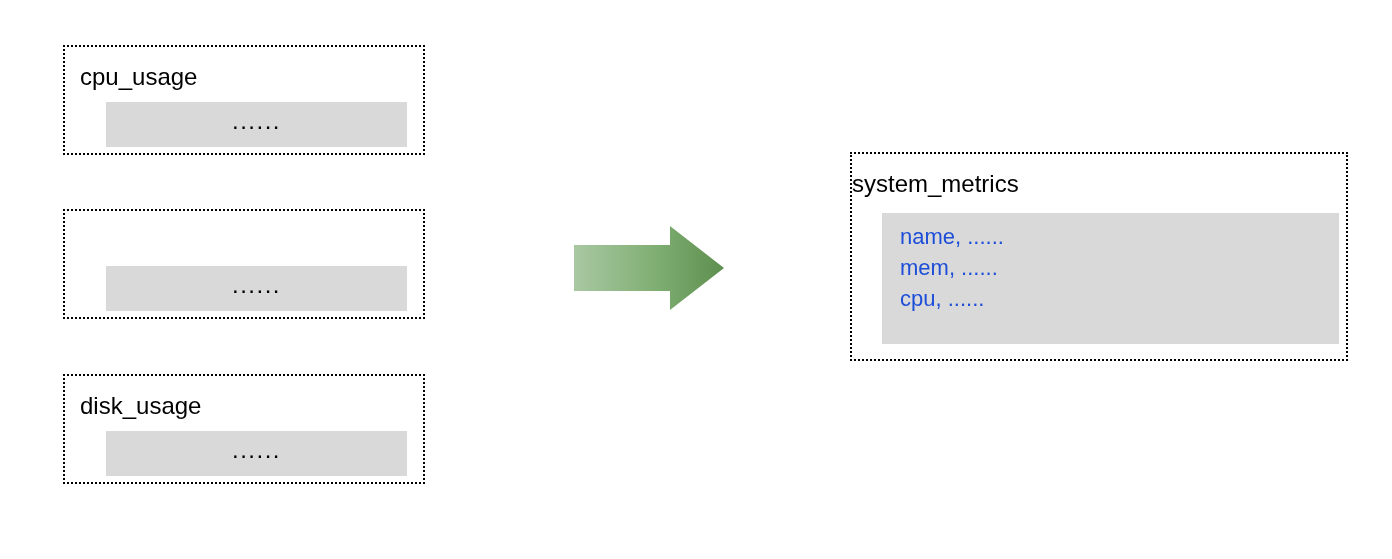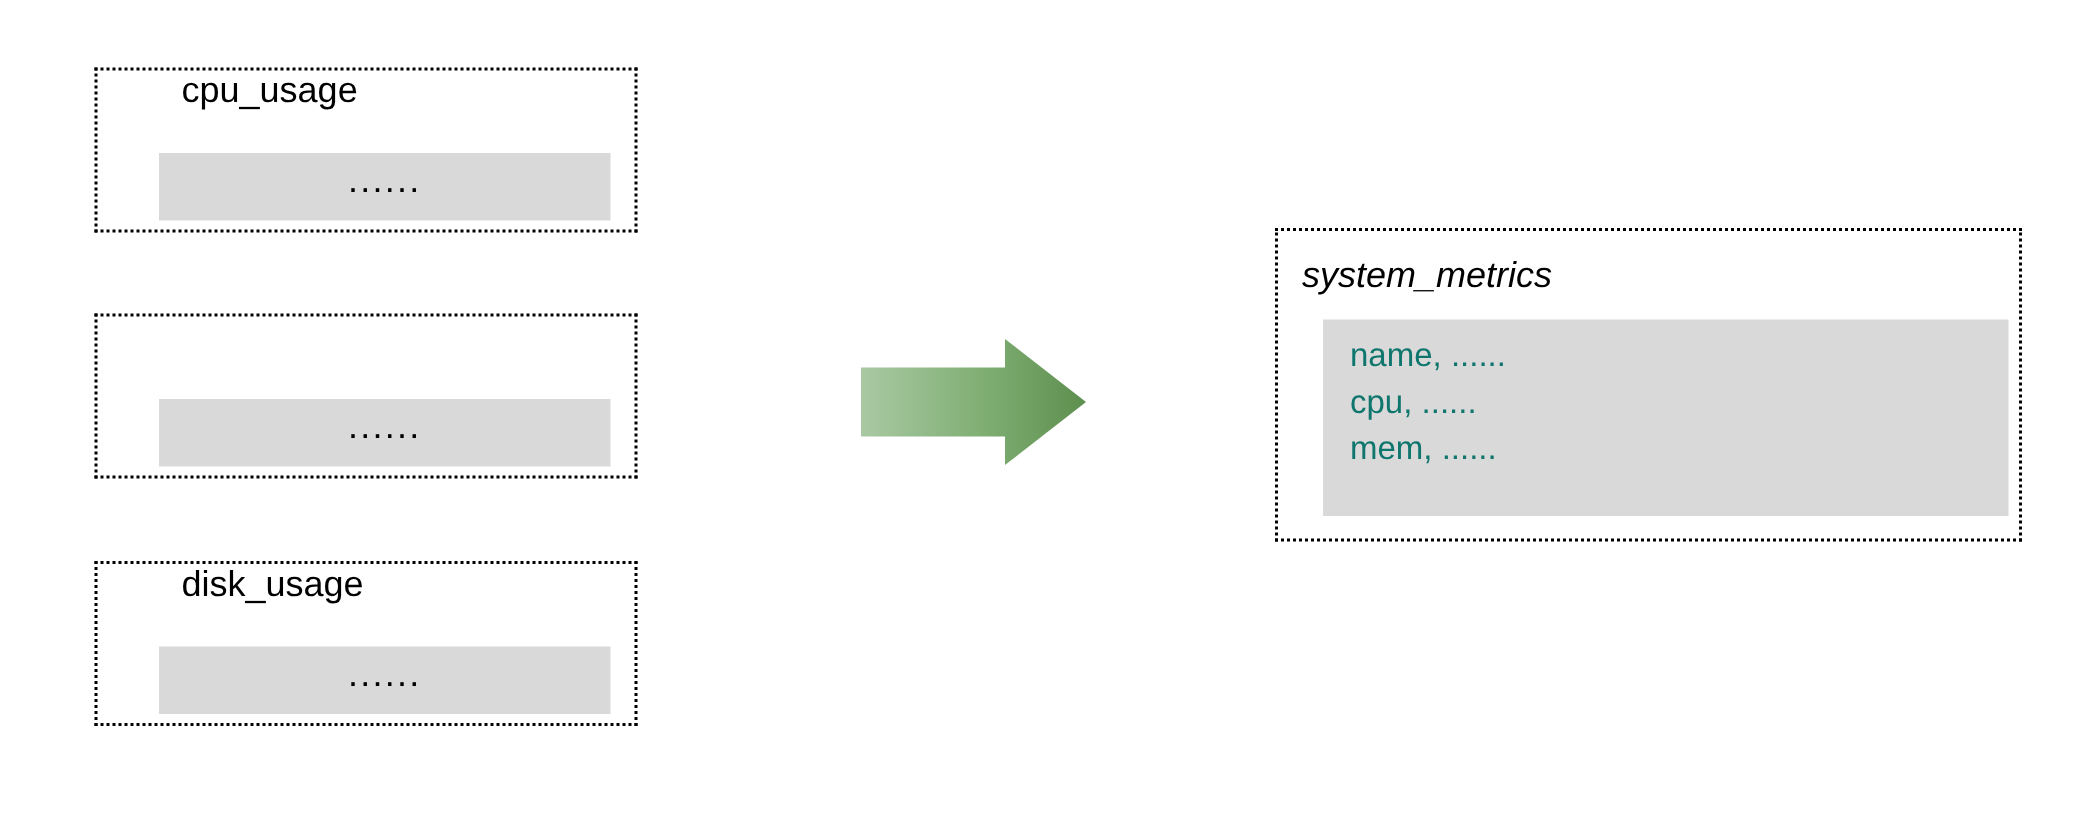--- a/index.html
+++ b/index.html
@@ -41,21 +41,21 @@
     box-sizing: border-box;
     background: #d9d9d9;
   }
 
   
   .src-box { width: 362px; height: 110px; left: 63px; }
   .src-box.b0 { top: 45px; }
   .src-box.b1 { top: 209px; }
   .src-box.b2 { top: 374px; }
 
-  .src-title { left: 15px; top: 0; margin-left: 41px; }
+  .src-title { left: 15px; top: 16px; }
 
   .src-body {
     left: 41px;
     top: 55px;
     width: 301px;
     height: 45px;
     display: flex;
     align-items: center;
     justify-content: center;
   }
@@ -70,34 +70,34 @@
   }
 
   
   .dst-box {
     left: 850px;
     top: 152px;
     width: 498px;
     height: 209px;
   }
 
-  .dst-title { left: 16px; top: 16px; font-style: italic; }
+  .dst-title { left: 0; top: 16px; }
 
   .dst-body {
     left: 30px;
     top: 59px;
     width: 457px;
     height: 131px;
     padding: 8px 0 0 18px;
   }
 
   .field-row {
     font-size: 22px;
     line-height: 31px;
-    color: #0f766e;
+    color: #1d4ed8;
     white-space: nowrap;
   }
 
   
   .arrow-wrap {
     position: absolute;
     left: 570px;
     top: 224px;
     width: 158px;
     height: 88px;
@@ -139,18 +139,18 @@
         </linearGradient>
       </defs>
       <path d="M 4 21 L 100 21 L 100 2 L 154 44 L 100 86 L 100 67 L 4 67 Z" fill="url(#arrowGrad)"></path>
     </svg>
   </div>
 
   <div class="node-box dst-box">
     <div class="node-title dst-title">system_metrics</div>
     <div class="node-body dst-body">
       <div class="field-row">name, ......</div>
+      <div class="field-row">mem, ......</div>
       <div class="field-row">cpu, ......</div>
-      <div class="field-row">mem, ......</div>
     </div>
   </div>
 
 </div>
 
 </body></html>

